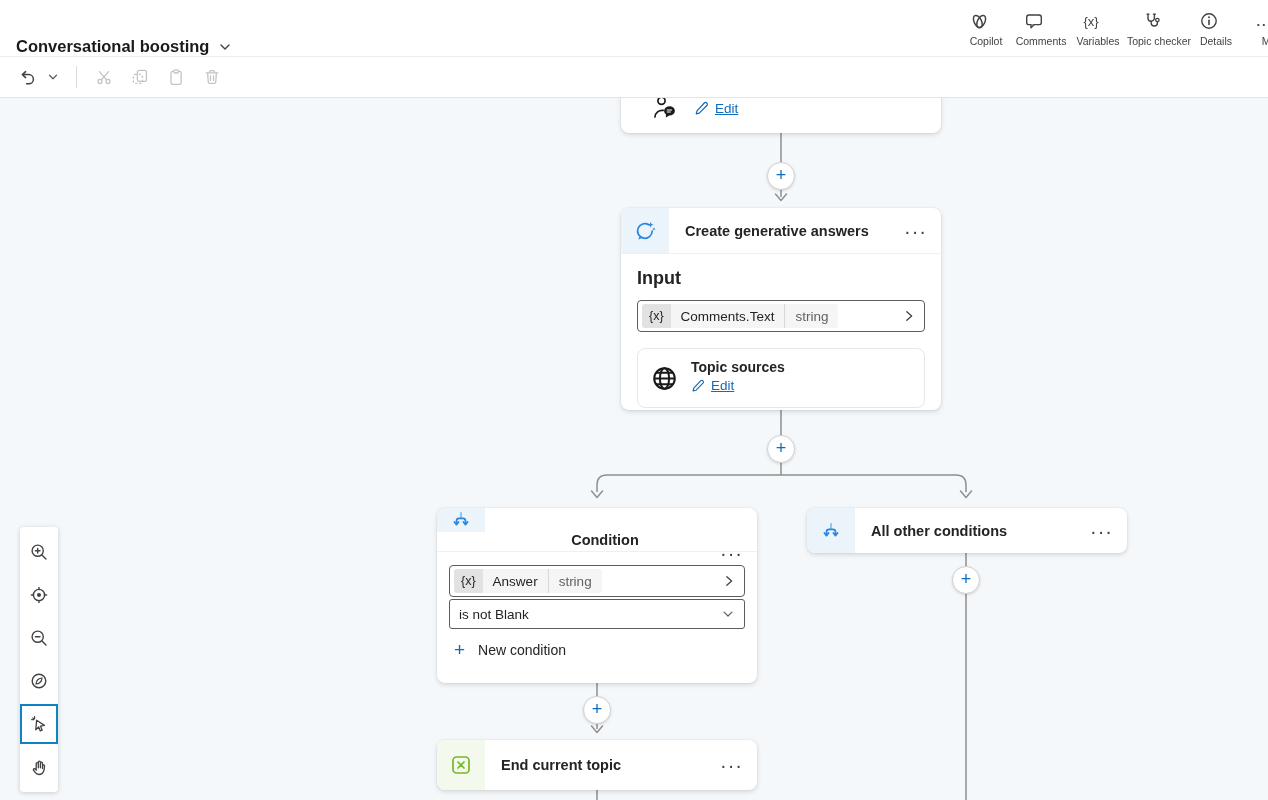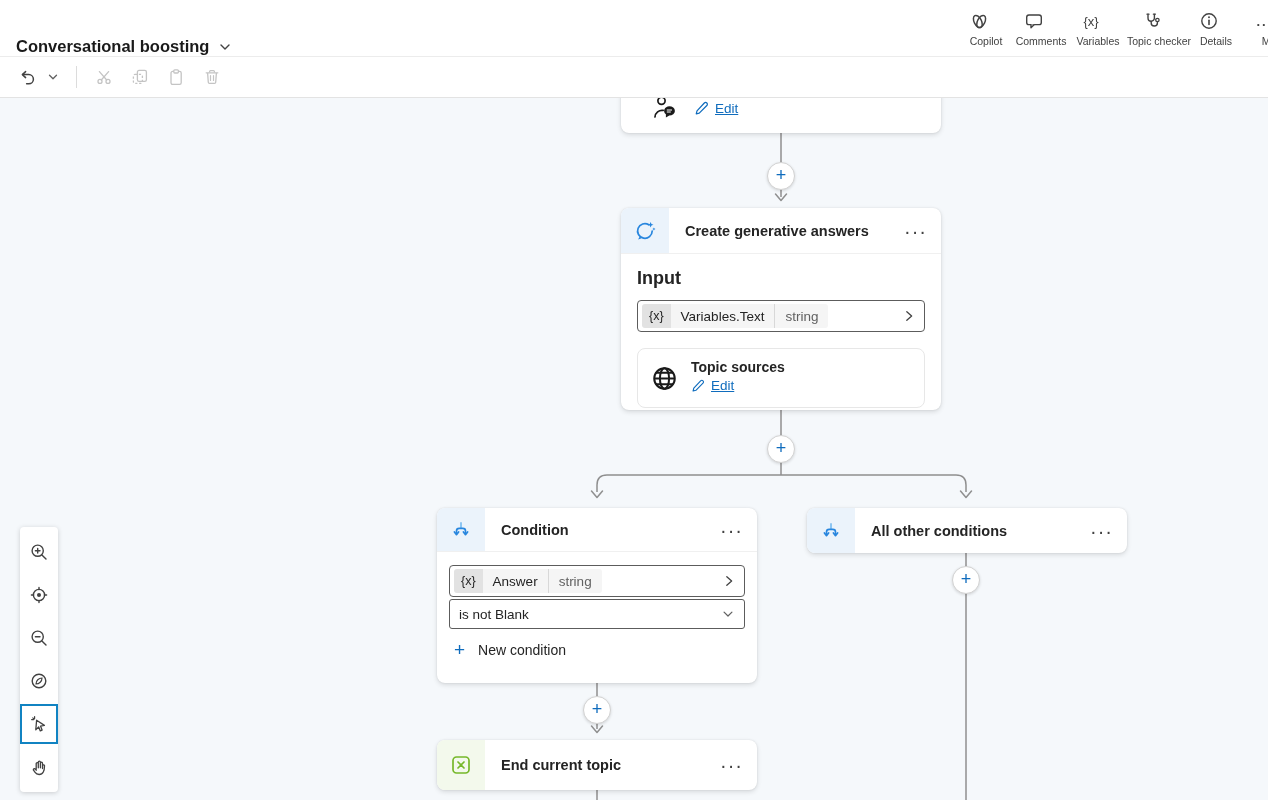--- a/index.html
+++ b/index.html
@@ -248,21 +248,21 @@
           </svg>
         </div>
         <span class="node-title">Create generative answers</span>
         <span class="node-more">···</span>
       </div>
       <div style="padding:14px 16px 0 16px;">
         <div style="font-size:18px; font-weight:700; margin-bottom:11px;">Input</div>
         <div class="var-row">
           <span class="chip">
             <span class="vx">{x}</span>
-            <span class="vname">Variables.Text</span>
+            <span class="vname">Comments.Text</span>
             <span class="vtype">string</span>
           </span>
           <span class="row-chev">
             <svg width="14" height="14" viewBox="0 0 16 16">
                 <path d="M5.5 3.2 L11 8 L5.5 12.8" fill="none" stroke="#424242" stroke-width="1.5" stroke-linecap="round" stroke-linejoin="round"></path>
               </svg>
           </span>
         </div>
         <div class="ds-card">
           <svg width="27" height="27" viewBox="0 0 20 20">
@@ -277,21 +277,21 @@
                 <path d="M11 2.1 a1.9 1.9 0 0 1 2.7 2.7 L5.6 12.9 L2.4 13.7 L3.2 10.5 Z" fill="none" stroke="#0F6CBD" stroke-width="1.3" stroke-linejoin="round"></path>
               </svg>
               <span class="txt">Edit</span>
             </span>
           </div>
         </div>
       </div>
     </div>
 
     <div class="node" style="left:437px; top:410px; width:320px; height:175px;">
-      <div class="node-header hdr-divider" style="height:44px;">
+      <div class="node-header hdr-divider" style="height:44px;flex-direction:column;">
         <div class="icon-cell cell-blue">
           <svg width="24" height="24" viewBox="0 0 24 24">
             <path d="M12 5 V9.5" stroke="#8CC5F2" stroke-width="2" stroke-linecap="round"></path>
             <path d="M7.5 15.5 V13 q0 -2.6 2.6 -2.6 h3.8 q2.6 0 2.6 2.6 v2.5" fill="none" stroke="#2886DE" stroke-width="1.7"></path>
             <path d="M5.4 14 L7.5 16.6 L9.6 14" fill="none" stroke="#2886DE" stroke-width="1.7" stroke-linecap="round" stroke-linejoin="round"></path>
             <path d="M14.4 14 L16.5 16.6 L18.6 14" fill="none" stroke="#2886DE" stroke-width="1.7" stroke-linecap="round" stroke-linejoin="round"></path>
           </svg>
         </div>
         <span class="node-title">Condition</span>
         <span class="node-more">···</span>

